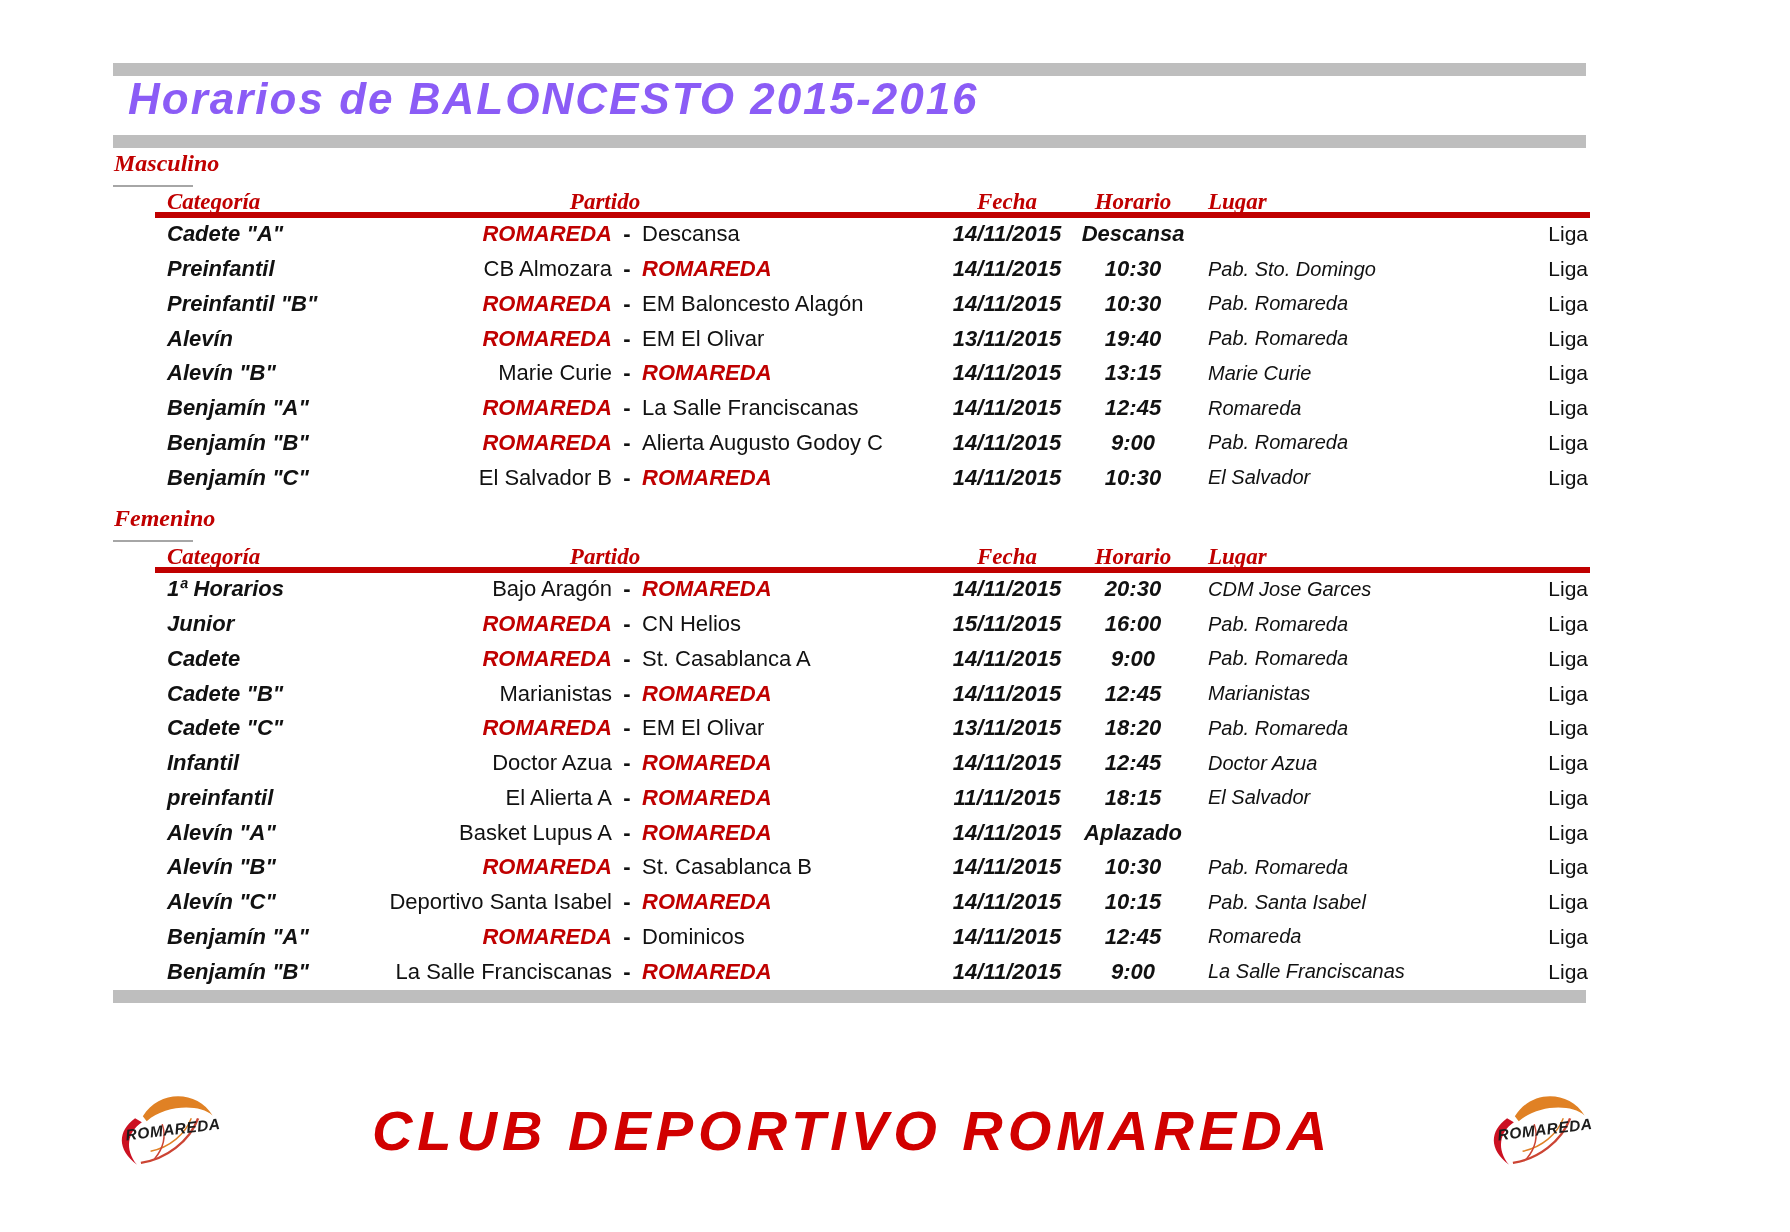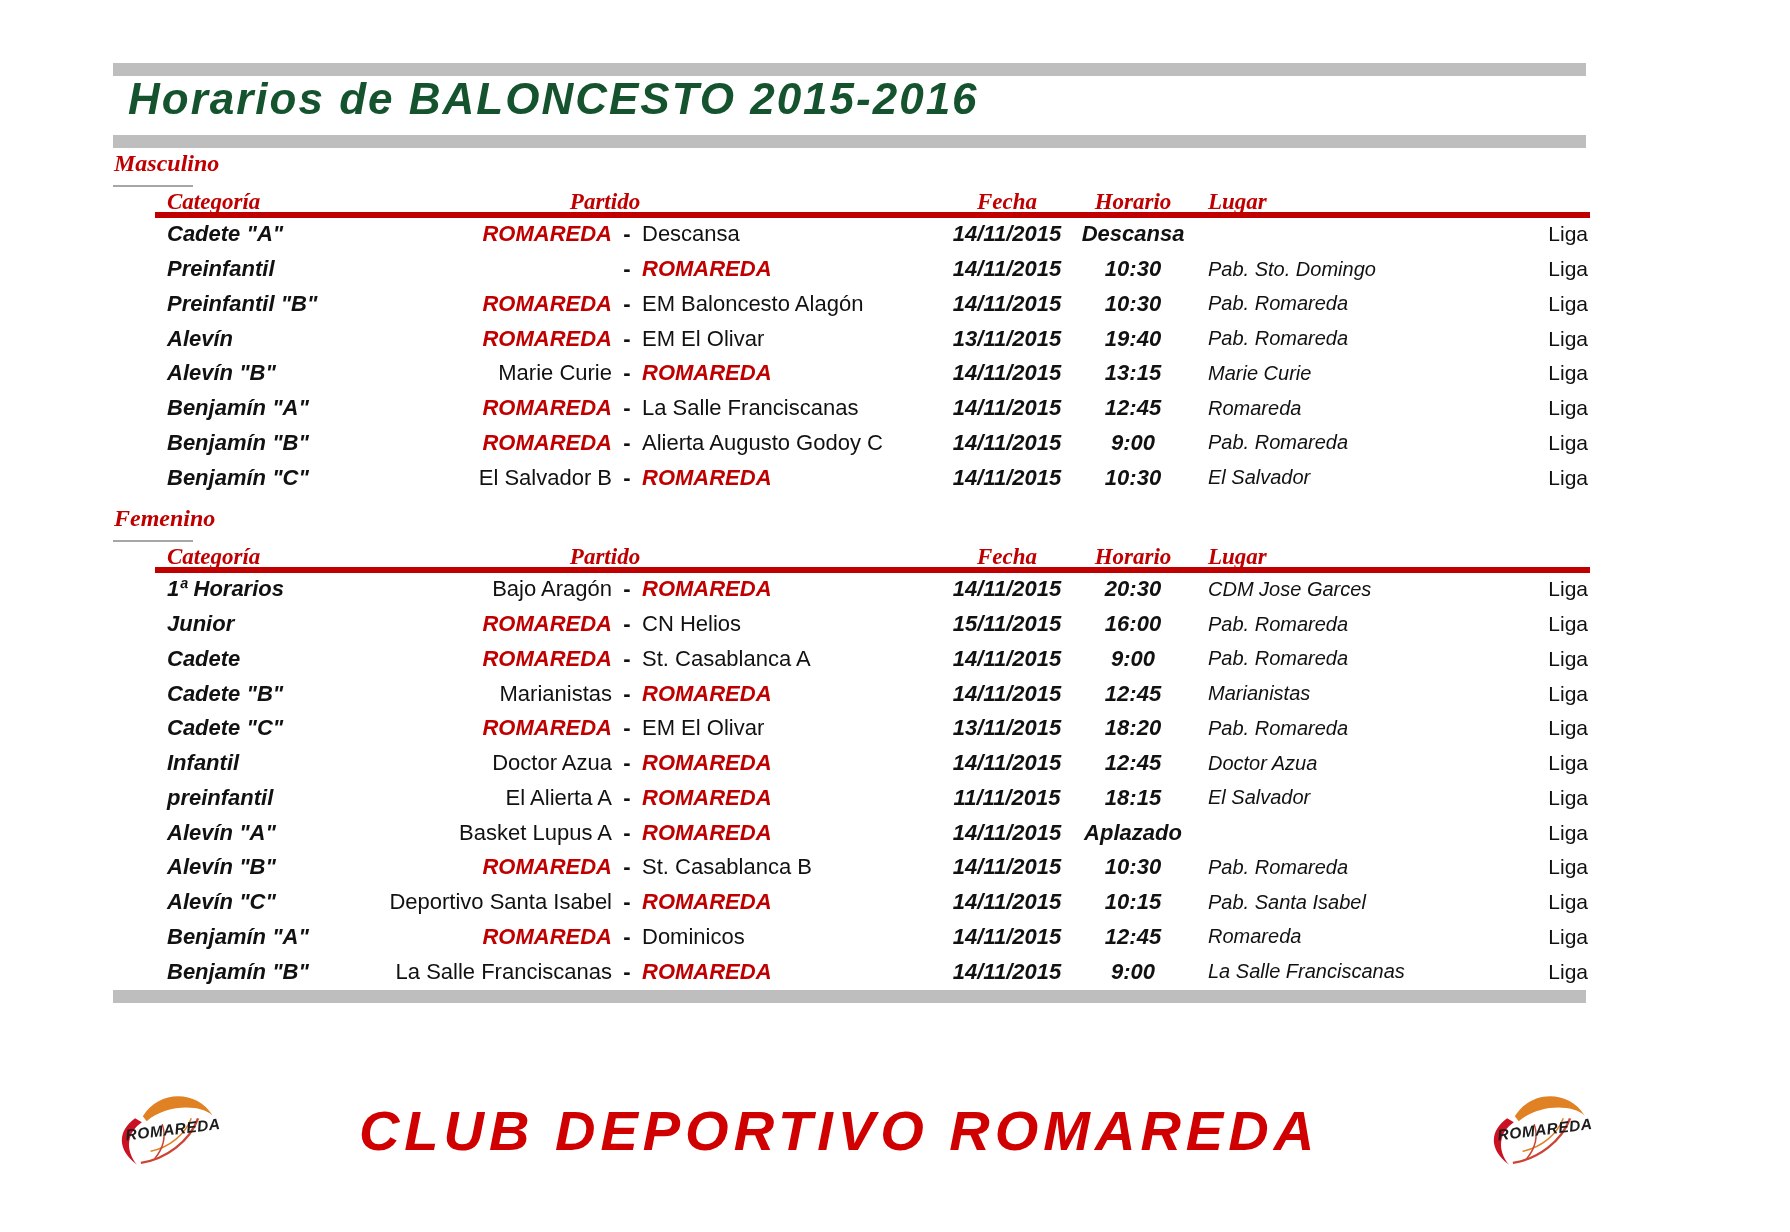--- a/index.html
+++ b/index.html
@@ -13,21 +13,21 @@
   .graybar{
     position:absolute;left:113px;width:1473px;height:13px;
     background:#bebebe;
   }
   .bar-top{top:63px;}
   .bar-under-title{top:135px;}
   .bar-bottom{top:990px;}
   .doc-title{
     position:absolute;left:128px;top:74px;
     font-size:44px;font-weight:bold;font-style:italic;
-    letter-spacing:2px;color:#14532d;white-space:nowrap;
+    letter-spacing:2px;color:#8b5cf6;white-space:nowrap;
   }
   .section{position:absolute;left:0;width:1790px;}
   .sec-m{top:150px;height:350px;padding-left:16px;}
   .sec-f{top:505px;height:490px;}
   .section-title{
     position:absolute;left:114px;top:0;
     font-family:"Liberation Serif","DejaVu Serif",serif;
     font-size:24px;font-weight:bold;font-style:italic;
     color:#c00000;white-space:nowrap;
   }
@@ -61,21 +61,21 @@
   .cat{left:167px;font-weight:bold;font-style:italic;}
   .home{left:262px;width:350px;justify-content:flex-end;}
   .sep{left:616px;width:22px;justify-content:center;font-weight:bold;}
   .away{left:642px;}
   .fecha{left:917px;width:180px;justify-content:center;font-weight:bold;font-style:italic;}
   .horario{left:1043px;width:180px;justify-content:center;font-weight:bold;font-style:italic;}
   .lugar{left:1208px;font-size:20px;font-style:italic;}
   .liga{left:1438px;width:150px;justify-content:flex-end;font-size:21px;}
   .rom{color:#c00000;font-weight:bold;font-style:italic;}
   .footer-title{
-    position:absolute;left:0;top:1098px;width:1678px;
+    position:absolute;left:13px;top:1098px;width:1678px;
     text-align:center;
     font-size:56px;font-weight:bold;font-style:italic;letter-spacing:5px;
     color:#d10000;white-space:nowrap;
   }
   .logo{position:absolute;top:1080px;width:126px;height:96px;}
   .logo-left{left:106px;}
   .logo-right{left:1478px;}
   .logo text{
     font-family:"Liberation Sans","DejaVu Sans",sans-serif;
     font-size:16px;font-style:italic;font-weight:600;
@@ -110,20 +110,21 @@
           <div class="cell home rom">ROMAREDA</div>
           <div class="cell sep">-</div>
           <div class="cell away">Descansa</div>
           <div class="cell fecha">14/11/2015</div>
           <div class="cell horario">Descansa</div>
           <div class="cell lugar"></div>
           <div class="cell liga">Liga</div>
         </div>
         <div class="trow">
           <div class="cell cat">Preinfantil</div>
+          <div class="cell home">CB Almozara</div>
           <div class="cell sep">-</div>
           <div class="cell away rom">ROMAREDA</div>
           <div class="cell fecha">14/11/2015</div>
           <div class="cell horario">10:30</div>
           <div class="cell lugar">Pab. Sto. Domingo</div>
           <div class="cell liga">Liga</div>
         </div>
         <div class="trow">
           <div class="cell cat">Preinfantil "B"</div>
           <div class="cell home rom">ROMAREDA</div>

